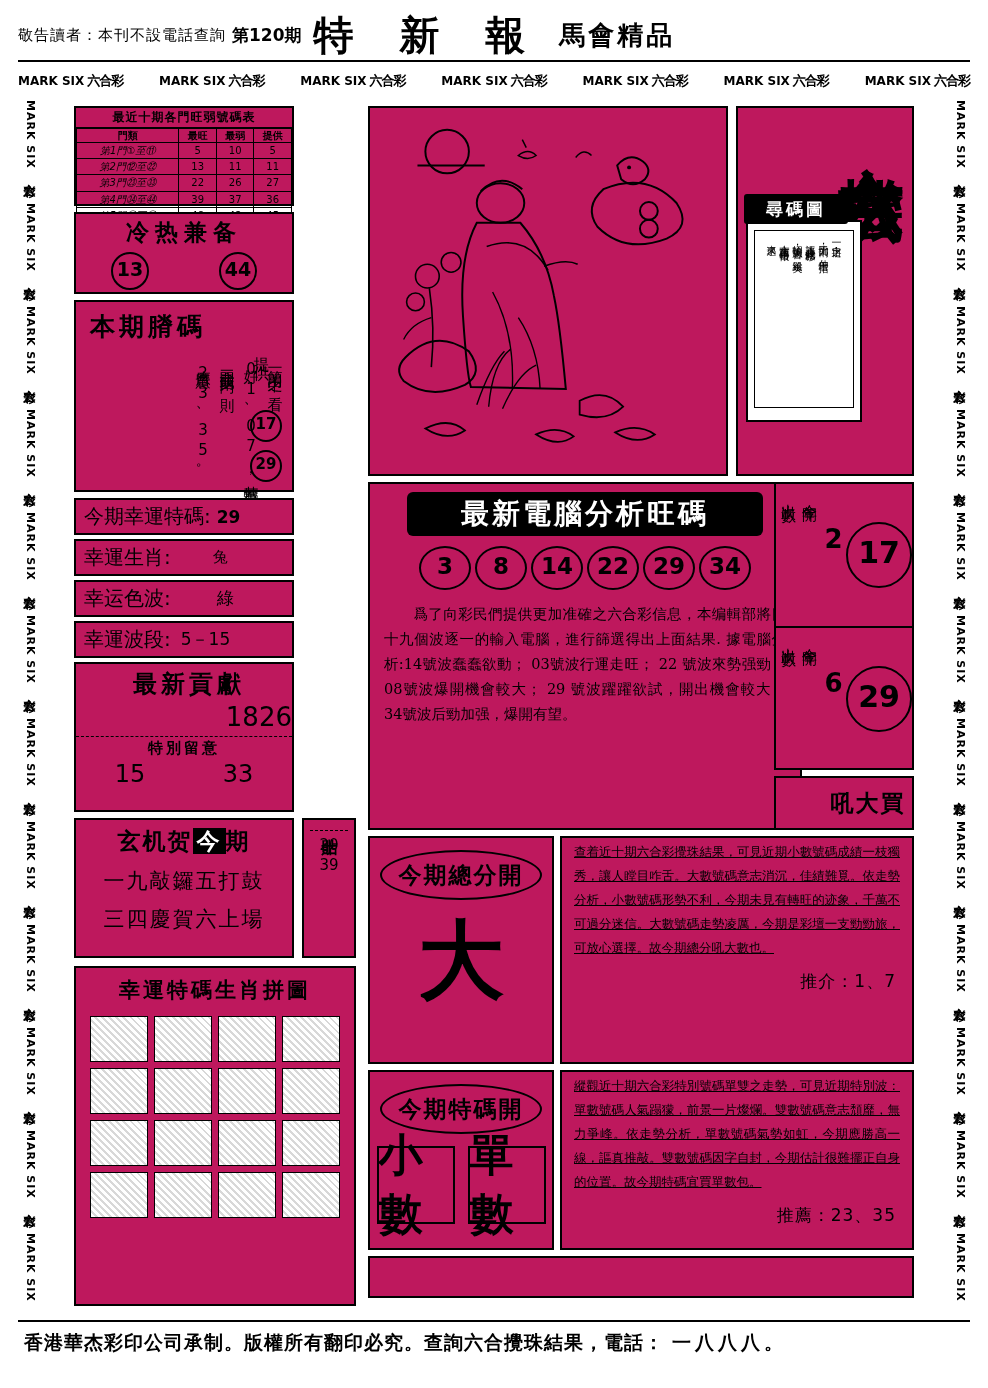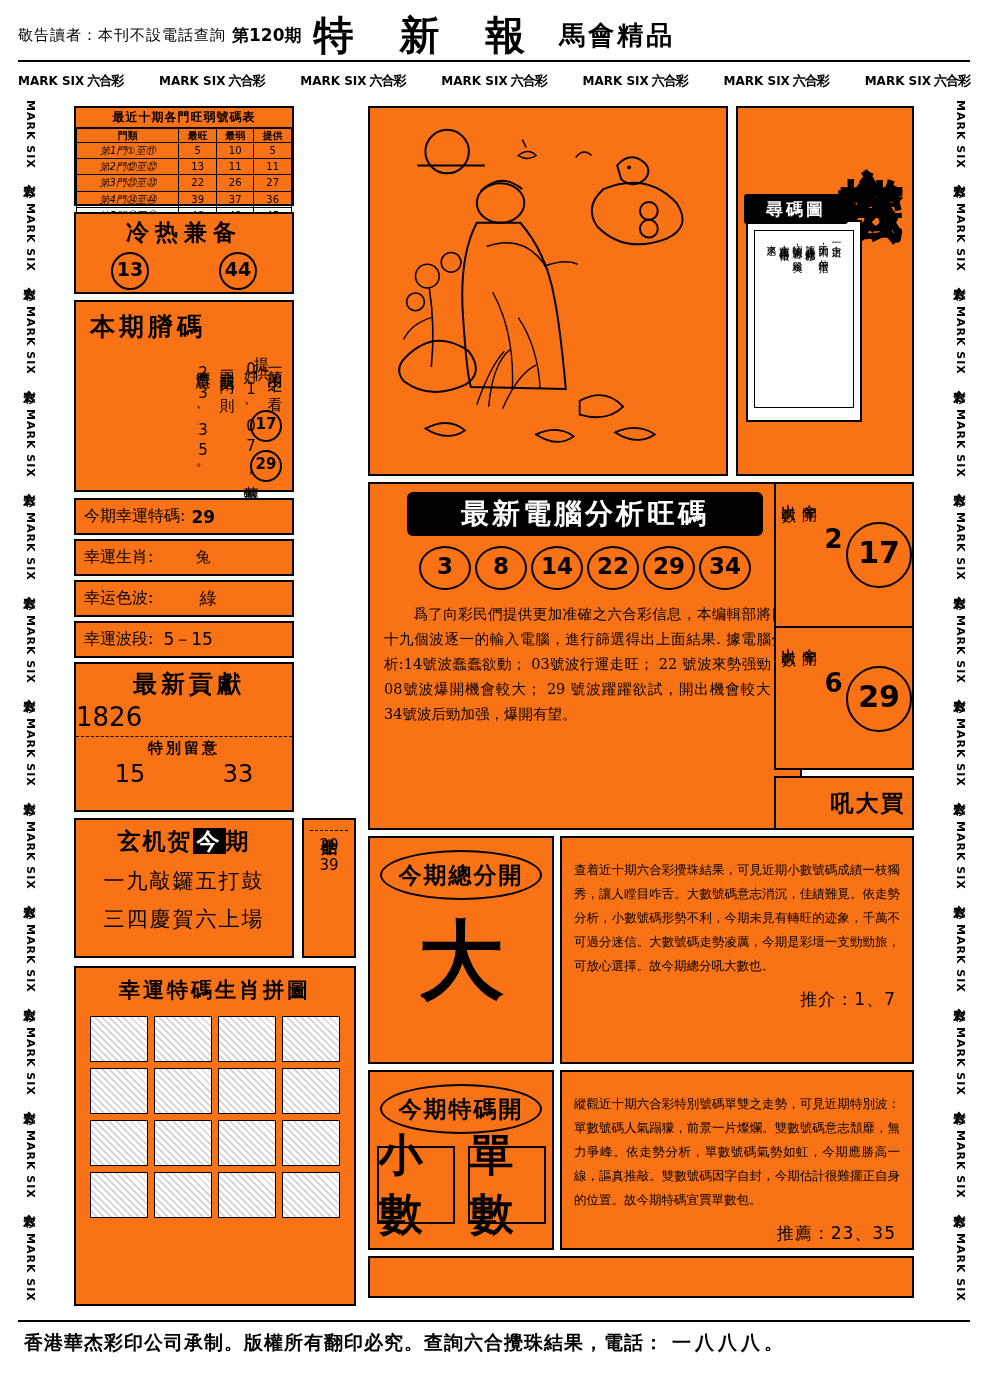--- a/index.html
+++ b/index.html
@@ -45,21 +45,21 @@
   .rail .v{
     writing-mode:vertical-rl;
     font-size:11px;font-weight:bold;white-space:nowrap;letter-spacing:1px;
   }
   .rail .v .cn{font-size:12px;}
 
   
   .frame{position:absolute;left:52px;top:100px;width:884px;height:1215px;}
 
   
-  .box{border:2px solid #000;position:absolute;box-sizing:border-box;background:#f97316;}
+  .box{border:2px solid #000;position:absolute;box-sizing:border-box;background:#be185d;}
 
   
   #tbl-hotcold{left:22px;top:6px;width:220px;height:100px;}
   #tbl-hotcold table{width:100%;height:100%;border-collapse:collapse;font-size:10px;}
   #tbl-hotcold caption{
     font-size:12px;font-weight:bold;padding:1px 0 1px;
     border-bottom:1px solid #000;letter-spacing:1px;
   }
   #tbl-hotcold th,#tbl-hotcold td{
     border:1px solid #000;text-align:center;padding:0;line-height:13px;font-size:10px;
@@ -95,38 +95,38 @@
   .benqi-tigong .lbl{writing-mode:vertical-rl;font-size:16px;letter-spacing:2px;display:inline-block;}
   .tg-balls{position:absolute;right:10px;top:108px;}
   .ball-s{
     border:2px solid #000;border-radius:50%;
     width:28px;height:28px;line-height:25px;text-align:center;
     font-size:15px;font-weight:bold;margin-bottom:8px;
   }
 
   
   .lrow{left:22px;width:220px;height:37px;display:flex;align-items:center;}
-  .lrow .lbl{font-size:16px;margin-left:8px;white-space:nowrap;}
+  .lrow .lbl{font-size:20px;margin-left:8px;white-space:nowrap;}
   .lrow .val{font-size:17px;margin-left:6px;font-weight:bold;}
   #lrow1{top:398px;}
   #lrow2{top:439px;}
   #lrow3{top:480px;}
   #lrow4{top:521px;}
   #lrow2 .zodiac{font-size:15px;margin-left:42px;}
   #lrow3 .val{margin-left:46px;font-weight:normal;font-size:17px;}
   #lrow4 .val{margin-left:10px;font-weight:normal;font-size:17px;}
 
   
   #box-gongxian{left:22px;top:562px;width:220px;height:150px;}
   #box-gongxian .t{
     text-align:center;font-size:24px;font-weight:bold;letter-spacing:4px;margin-top:4px;
     font-family:"DejaVu Serif","Liberation Serif",serif;
     padding-left:10px;
   }
-  #box-gongxian .n2{display:flex;justify-content:flex-start;font-size:26px;margin-top:2px;}
+  #box-gongxian .n2{display:flex;justify-content:flex-end;font-size:26px;margin-top:2px;}
   #box-gongxian .sub{
     text-align:center;font-size:15px;font-weight:bold;letter-spacing:3px;margin-top:4px;
     border-top:1px dashed #000;border-bottom:0;padding-top:2px;
   }
   #box-gongxian .n3{display:flex;justify-content:space-around;font-size:24px;margin-top:2px;}
 
   
   #box-xuanji{left:22px;top:718px;width:220px;height:140px;}
   .xj-t{text-align:center;font-size:23px;font-weight:bold;letter-spacing:2px;margin-top:6px;}
   .xj-t .inv{background:#000;color:#fff;padding:0 4px;}
@@ -219,22 +219,23 @@
   .oval{
     margin:12px auto 0;width:158px;height:46px;border:2px solid #000;border-radius:50%;
     display:flex;align-items:center;justify-content:center;
     font-size:23px;font-weight:bold;letter-spacing:2px;
   }
   .big-word{text-align:center;font-size:86px;font-weight:bold;line-height:120px;
     font-family:"DejaVu Serif","Liberation Serif",serif;}
 
   #box-zongtxt{left:508px;top:736px;width:354px;height:228px;}
   .rt-text{
-    margin:20px 12px 0;font-size:12.5px;line-height:24px;text-align:justify;
-    font-family:"DejaVu Serif","Liberation Serif",serif;
+    margin:2px 12px 0;font-size:12.5px;line-height:24px;text-align:justify;
+    font-family:"DejaVu Serif","Liberation Serif",serif;
+    text-decoration:underline;
   }
   .rt-rec{text-align:right;margin:10px 16px 0;font-size:17px;letter-spacing:1px;}
 
   
   #box-te{left:316px;top:970px;width:186px;height:180px;}
   .two-words{display:flex;justify-content:space-around;margin-top:12px;}
   .two-words .w{
     font-size:44px;font-weight:bold;
     font-family:"DejaVu Serif","Liberation Serif",serif;
   }

